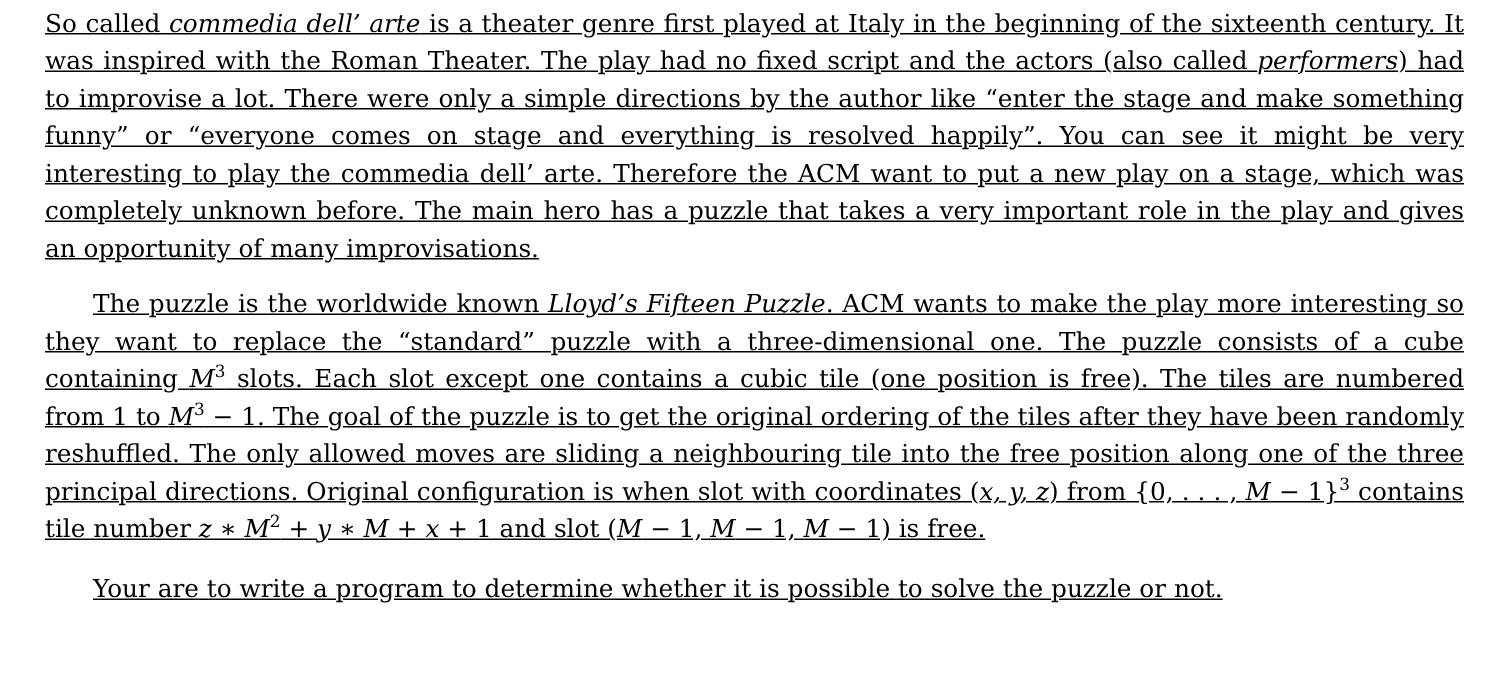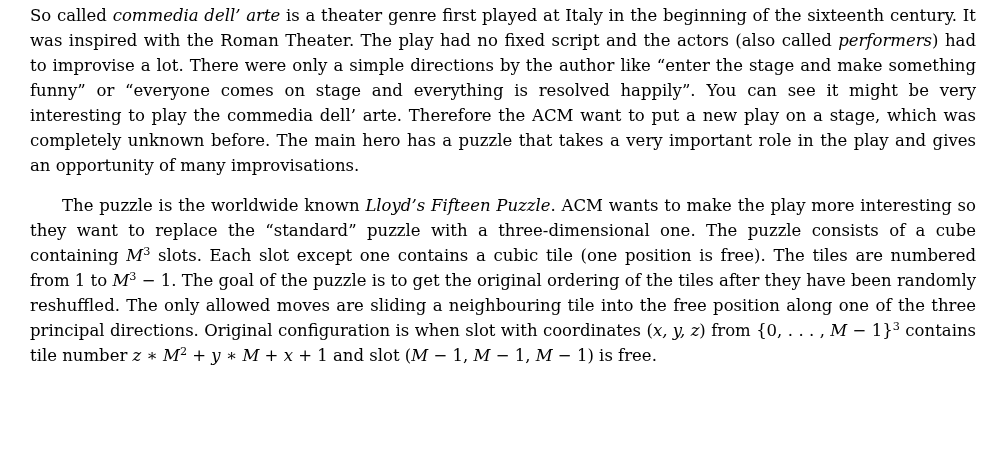--- a/index.html
+++ b/index.html
@@ -16,20 +16,21 @@
     color: #000000;
     padding: 3px 30px 0 30px;
     overflow: hidden;
     font-family: "DejaVu Serif", "Liberation Serif", serif;
     font-size: 16.5px;
     line-height: 25px;
     text-align: justify;
   }
   .para {
     margin: 0 0 12px 0;
+    text-decoration: underline;
   }
   .para.indent {
     text-indent: 32px;
   }
   .para:last-child {
     margin-top: 15px;
   }
   .it {
     font-style: italic;
   }
@@ -39,13 +40,14 @@
     vertical-align: super;
     letter-spacing: 0;
   }
 </style>
 </head>
 <body>
 
 <div class="page">
   <p class="para"><span>So called </span><span class="it">commedia dell’ arte</span><span> is a theater genre first played at Italy in the beginning of the sixteenth century. It was inspired with the Roman Theater. The play had no fixed script and the actors (also called </span><span class="it">performers</span><span>) had to improvise a lot. There were only a simple directions by the author like “enter the stage and make something funny” or “everyone comes on stage and everything is resolved happily”. You can see it might be very interesting to play the commedia dell’ arte. Therefore the ACM want to put a new play on a stage, which was completely unknown before. The main hero has a puzzle that takes a very important role in the play and gives an opportunity of many improvisations.</span></p>
   <p class="para indent"><span>The puzzle is the worldwide known </span><span class="it">Lloyd’s Fifteen Puzzle</span><span>. ACM wants to make the play more interesting so they want to replace the “standard” puzzle with a three-dimensional one. The puzzle consists of a cube containing </span><span class="it">M</span><sup>3</sup><span> slots. Each slot except one contains a cubic tile (one position is free). The tiles are numbered from 1 to </span><span class="it">M</span><sup>3</sup><span> − 1. The goal of the puzzle is to get the original ordering of the tiles after they have been randomly reshuffled. The only allowed moves are sliding a neighbouring tile into the free position along one of the three principal directions. Original configuration is when slot with coordinates (</span><span class="it">x, y, z</span><span>) from {0, . . . , </span><span class="it">M</span><span> − 1}</span><sup>3</sup><span> contains tile number </span><span class="it">z</span><span> ∗ </span><span class="it">M</span><sup>2</sup><span> + </span><span class="it">y</span><span> ∗ </span><span class="it">M</span><span> + </span><span class="it">x</span><span> + 1 and slot (</span><span class="it">M</span><span> − 1, </span><span class="it">M</span><span> − 1, </span><span class="it">M</span><span> − 1) is free.</span></p>
+  <p class="para indent"><span>Your are to write a program to determine whether it is possible to solve the puzzle or not.</span></p>
 </div>
 
 </body></html>

